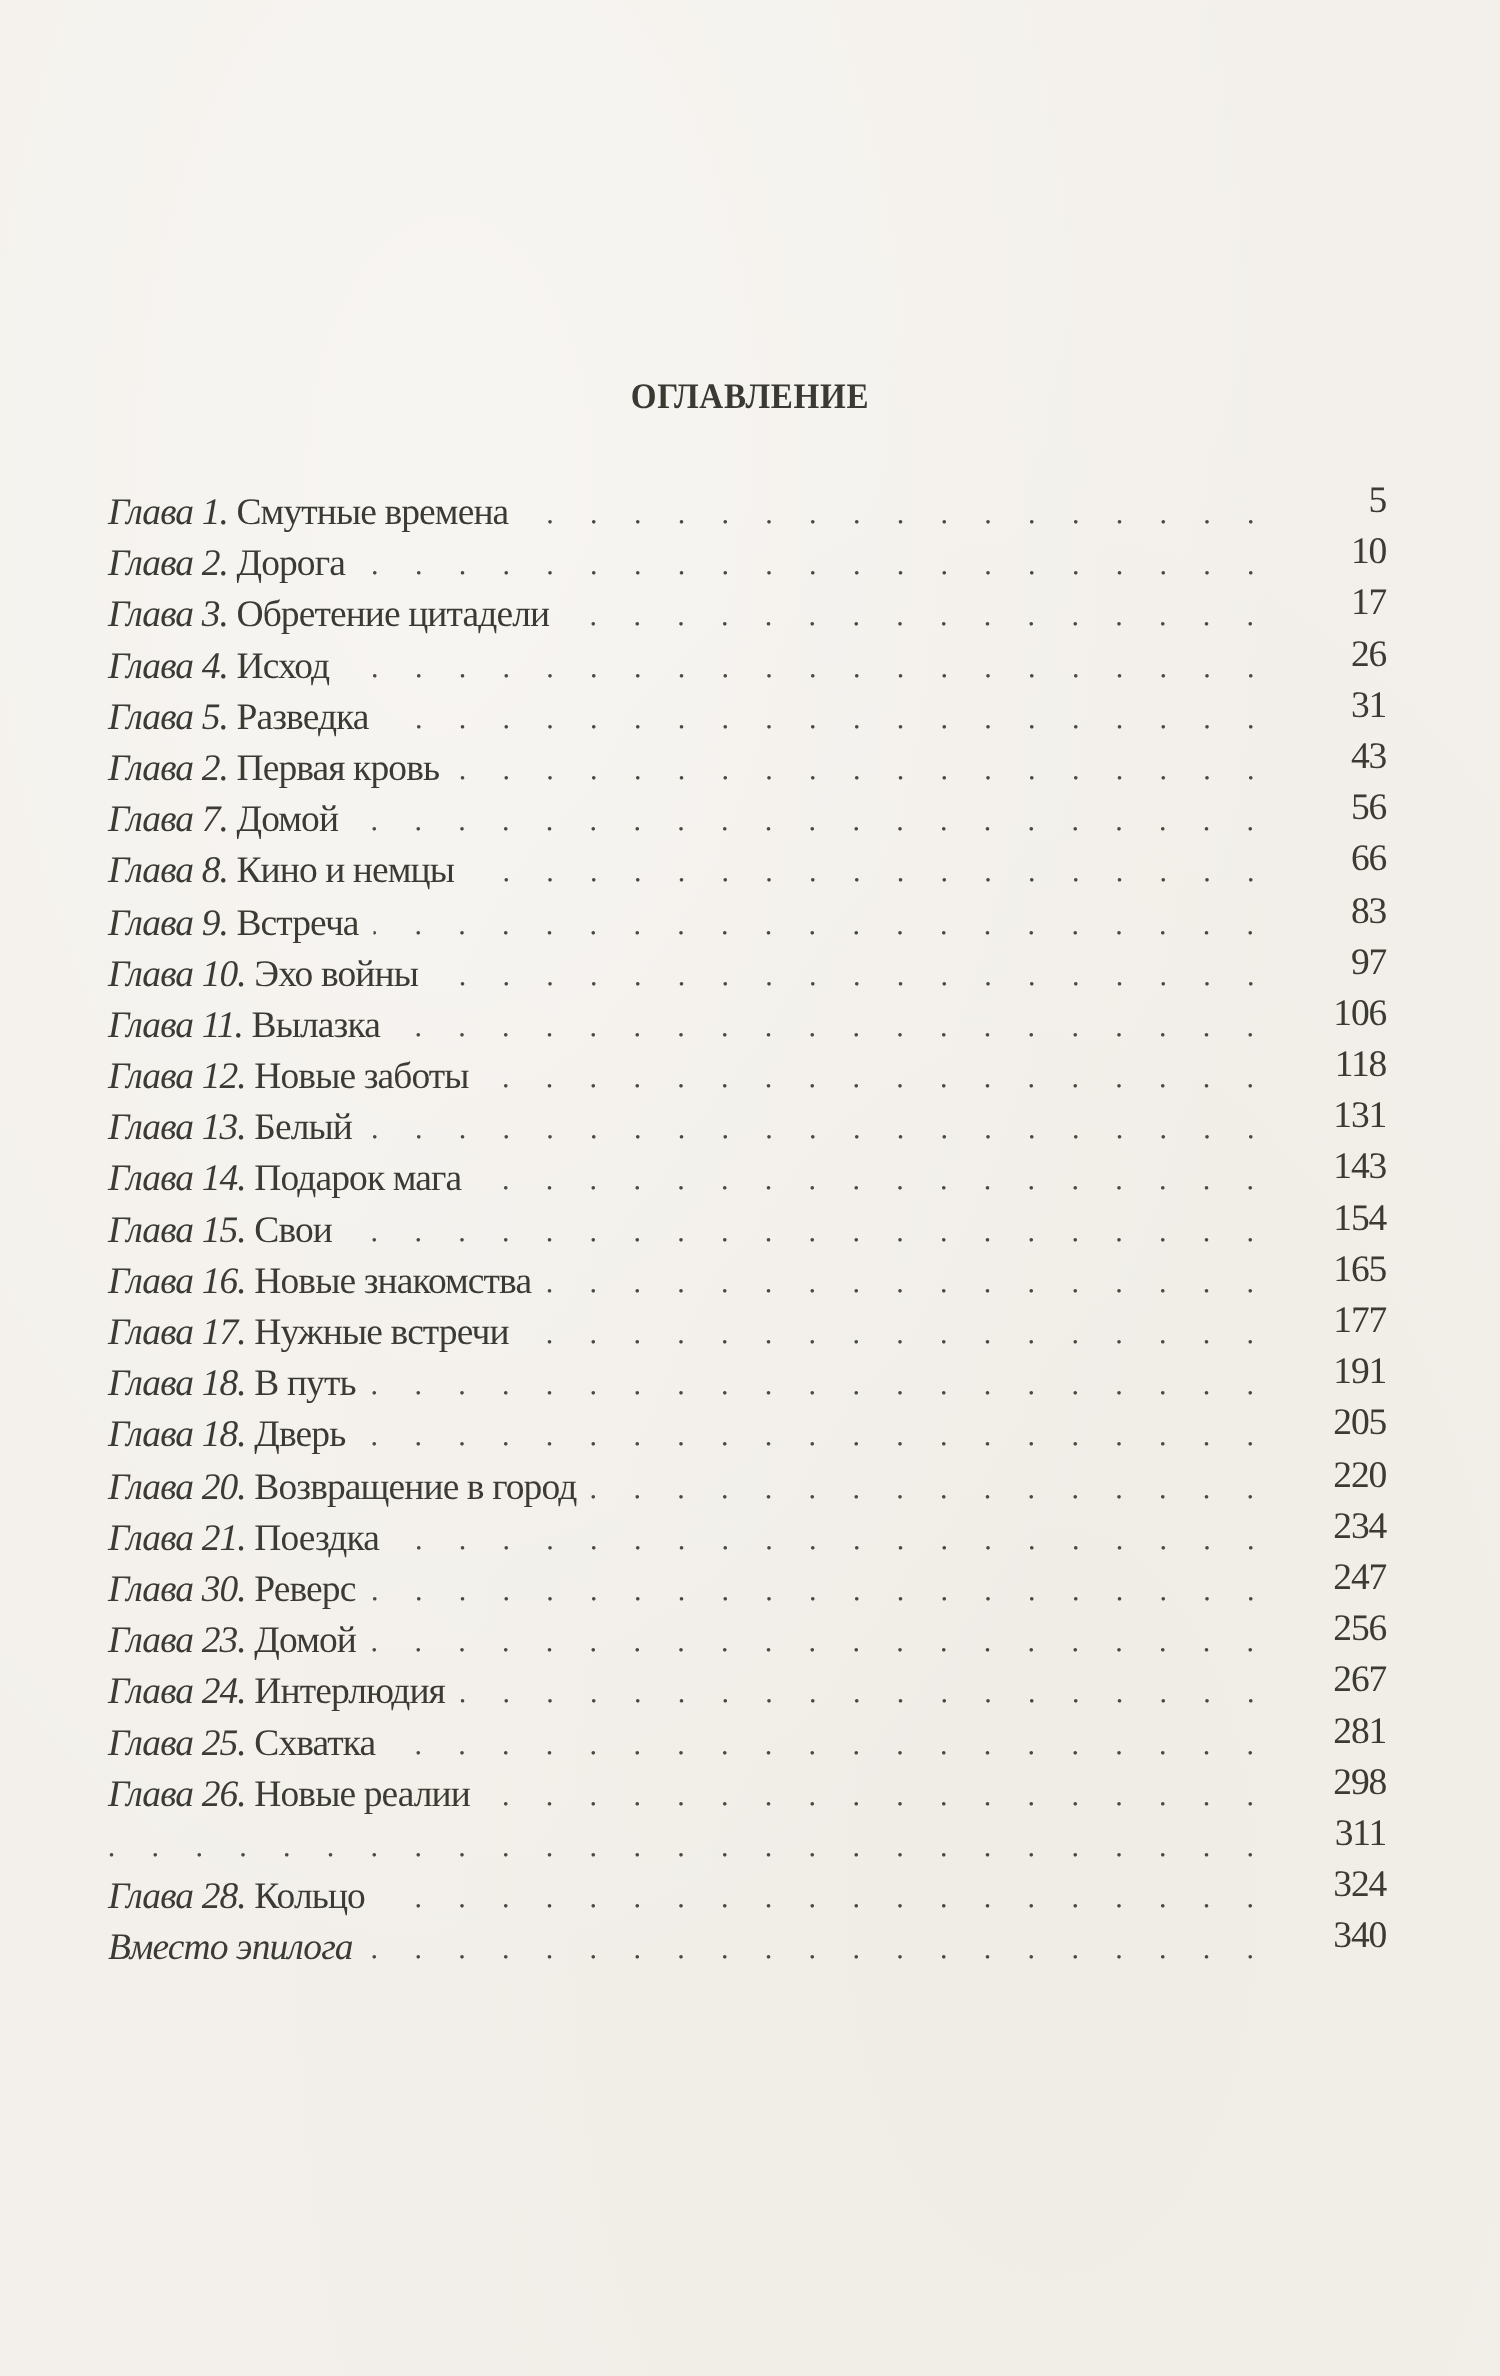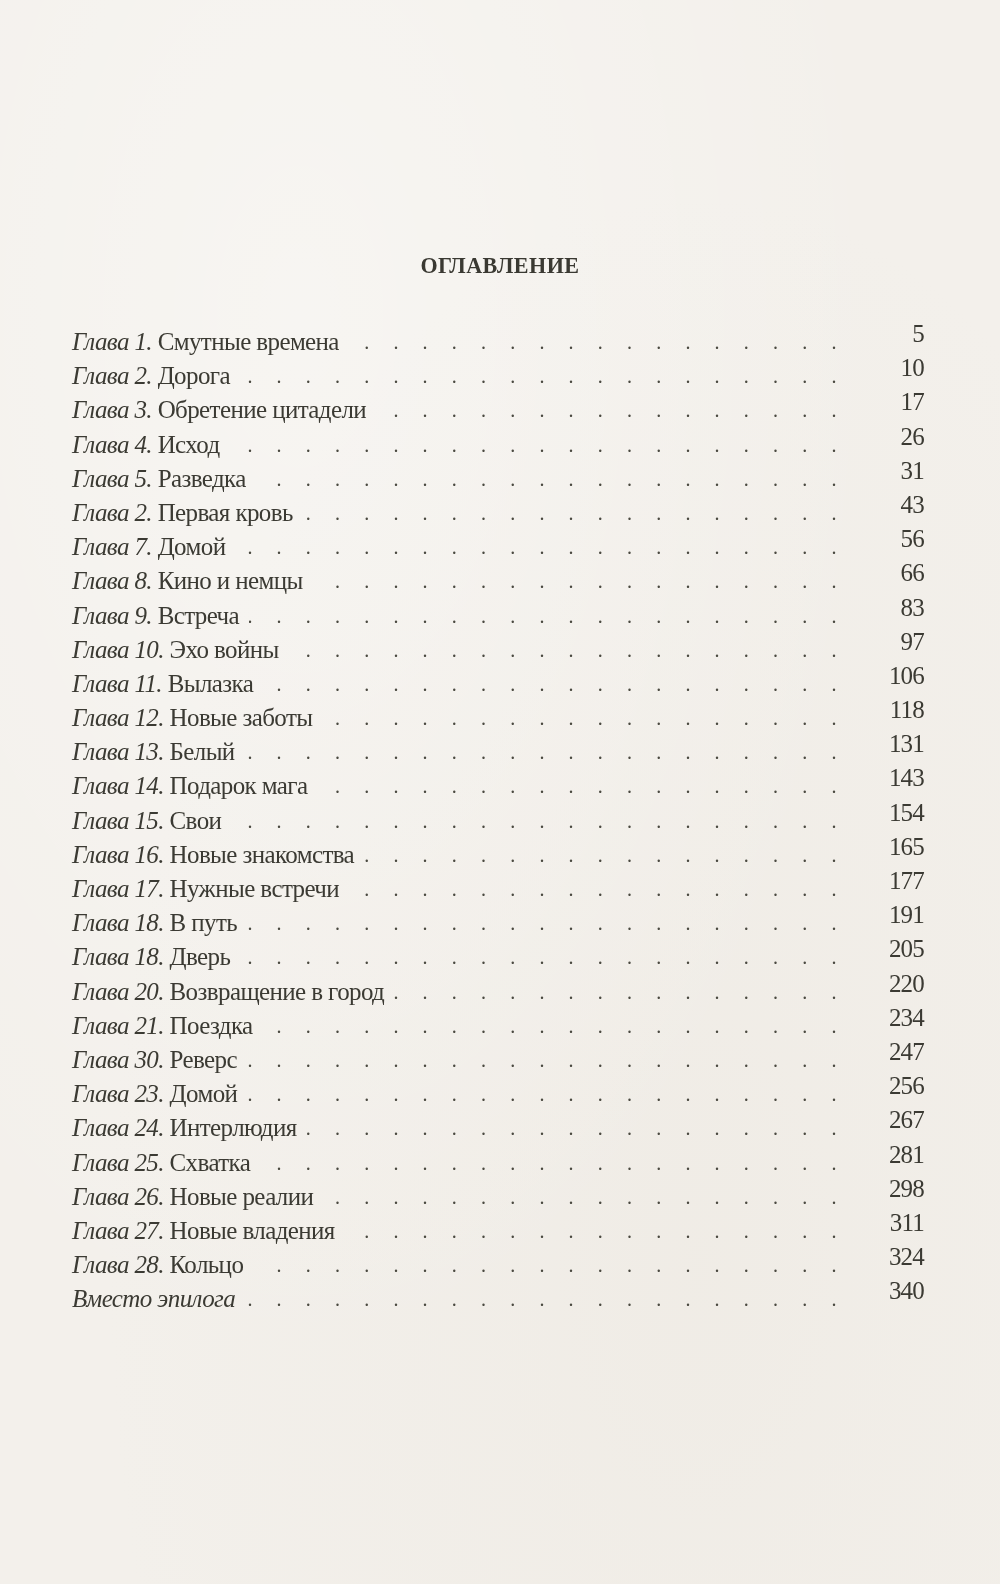--- a/index.html
+++ b/index.html
@@ -216,21 +216,20 @@
       <span class="toc-label"><span class="toc-prefix">Глава 25.</span><span class="toc-title"> Схватка</span></span>
       <span class="toc-leader">. . . . . . . . . . . . . . . . . . . . . . . . . . . . . . . . . . . . . . . . . . . . . . . . . . . . . . . . . . . . . . . . . . . . . . . . . . . . . .</span>
       <span class="toc-page">281</span>
     </div>
     <div class="toc-row">
       <span class="toc-label"><span class="toc-prefix">Глава 26.</span><span class="toc-title"> Новые реалии</span></span>
       <span class="toc-leader">. . . . . . . . . . . . . . . . . . . . . . . . . . . . . . . . . . . . . . . . . . . . . . . . . . . . . . . . . . . . . . . . . . . . . . . . . . . . . .</span>
       <span class="toc-page">298</span>
     </div>
     <div class="toc-row">
-      <span class="toc-label"><span class="toc-prefix">Глава 27.</span><span class="toc-title"> Новые владения</span></span>
       <span class="toc-leader">. . . . . . . . . . . . . . . . . . . . . . . . . . . . . . . . . . . . . . . . . . . . . . . . . . . . . . . . . . . . . . . . . . . . . . . . . . . . . .</span>
       <span class="toc-page">311</span>
     </div>
     <div class="toc-row">
       <span class="toc-label"><span class="toc-prefix">Глава 28.</span><span class="toc-title"> Кольцо</span></span>
       <span class="toc-leader">. . . . . . . . . . . . . . . . . . . . . . . . . . . . . . . . . . . . . . . . . . . . . . . . . . . . . . . . . . . . . . . . . . . . . . . . . . . . . .</span>
       <span class="toc-page">324</span>
     </div>
     <div class="toc-row epilogue">
       <span class="toc-label"><span class="toc-prefix"></span><span class="toc-title">Вместо эпилога</span></span>

